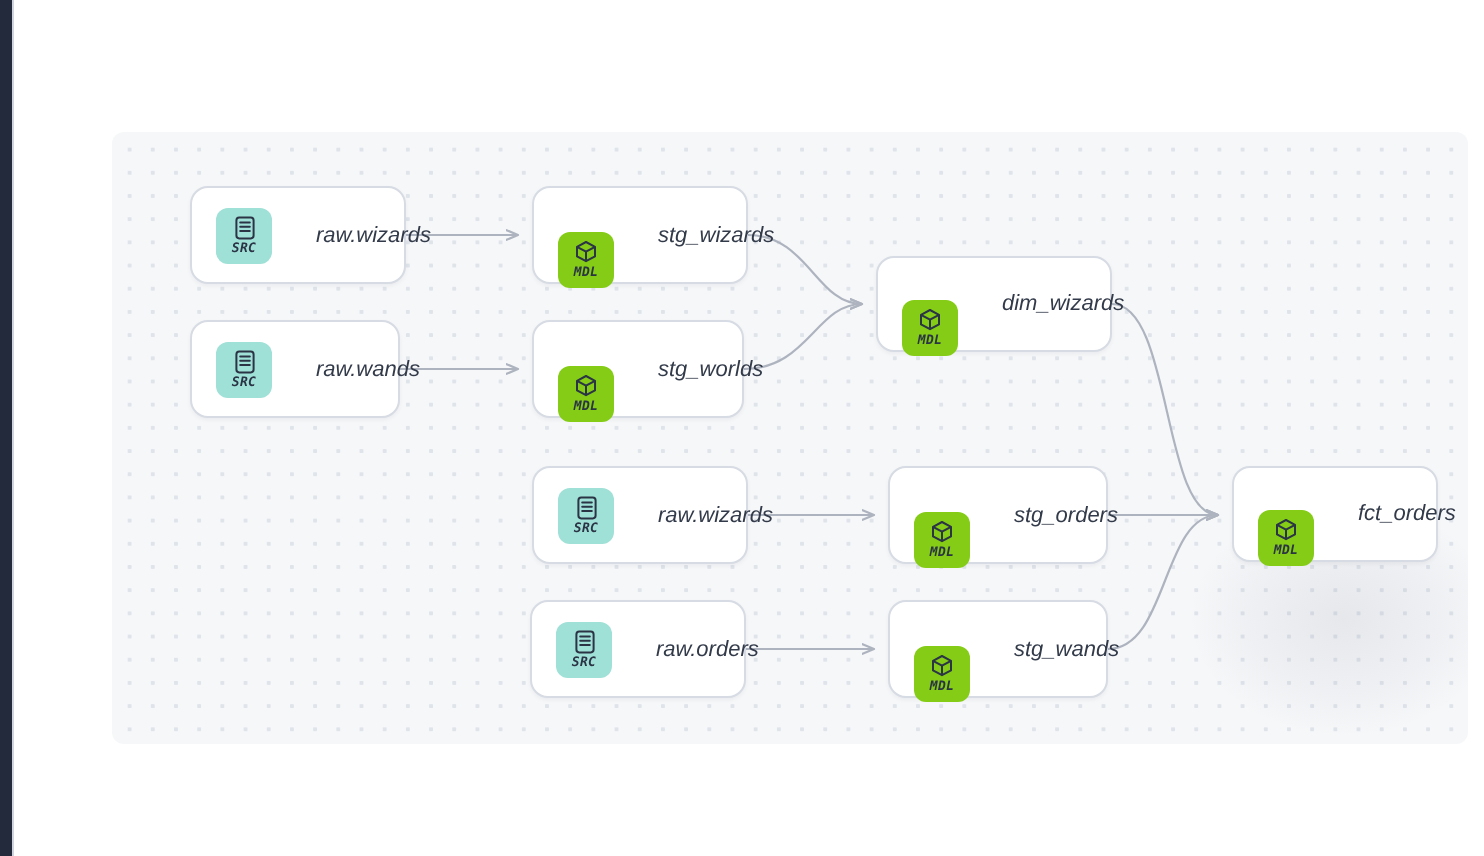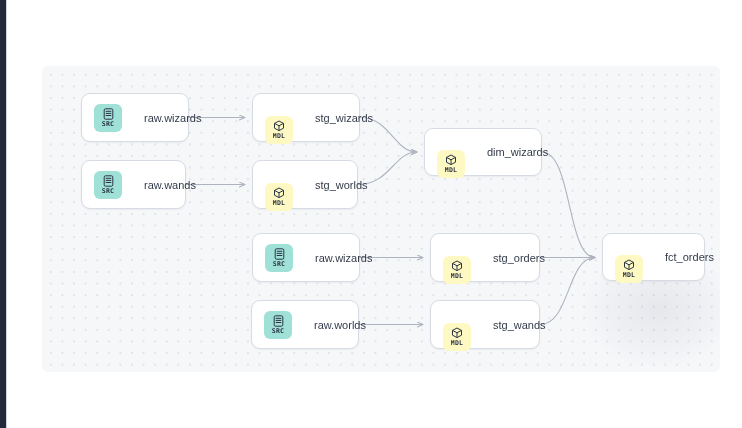--- a/index.html
+++ b/index.html
@@ -28,30 +28,31 @@
     position: absolute;
     left: 6px; top: 0;
     width: 1px;
     height: 428px;
     background: #cfd4de;
   }
 
   
   #lineage-canvas {
     position: absolute;
-    left: 42px;
+    left: 56px;
     top: 66px;
     width: 678px;
     height: 306px;
     background-color: #f6f7f9;
     border-radius: 6px;
     background-image: radial-gradient(circle, #dfe3ea 1px, rgba(0,0,0,0) 1.2px);
     background-size: 11.6px 11.6px;
     background-position: 3px 3px;
     overflow: hidden;
+    font-style: italic;
   }
 
   #edge-layer {
     position: absolute;
     left: 0; top: 0;
     width: 678px;
     height: 306px;
     pointer-events: none;
   }
 
@@ -72,21 +73,21 @@
     height: 28px;
     border-radius: 6px;
     flex: 0 0 28px;
     display: flex;
     flex-direction: column;
     align-items: center;
     justify-content: center;
     line-height: 1;
   }
   .node-badge.src { background: #9fe0d7; }
-  .node-badge.mdl { background: #fef9c3; margin-top: 24px; }
+  .node-badge.mdl { background: #84cc16; margin-top: 24px; }
   .node-badge svg { display: block; }
   .badge-kind {
     font-family: "DejaVu Sans Mono", monospace;
     font-size: 6.5px;
     font-weight: 700;
     letter-spacing: 0.2px;
     color: #2b3445;
     margin-top: 1px;
   }
   .node-label {
@@ -188,21 +189,21 @@
   <div class="node" style="left:209px; top:234px; width:108px; height:49px;">
     <span class="node-badge src">
       <svg width="11" height="12" viewBox="0 0 11 12">
         <g fill="none" stroke="#2b3445" stroke-width="1" stroke-linejoin="round">
           <rect x="1.2" y="0.8" width="8.6" height="10.4" rx="1.4"></rect>
           <path d="M3.1,3.3 H7.9 M3.1,5.4 H7.9 M3.1,7.5 H7.9" stroke-linecap="round"></path>
         </g>
       </svg>
       <span class="badge-kind">SRC</span>
     </span>
-    <span class="node-label">raw.worlds</span>
+    <span class="node-label">raw.orders</span>
   </div>
 
   <div class="node" style="left:210px; top:27px; width:108px; height:49px;">
     <span class="node-badge mdl">
       <svg width="12" height="12" viewBox="0 0 12 12">
         <g fill="none" stroke="#2b3445" stroke-width="1" stroke-linejoin="round">
           <path d="M6,1 L10.5,3.4 L10.5,8.2 L6,10.6 L1.5,8.2 L1.5,3.4 Z"></path>
           <path d="M1.5,3.4 L6,5.8 L10.5,3.4 M6,5.8 L6,10.6"></path>
         </g>
       </svg>

